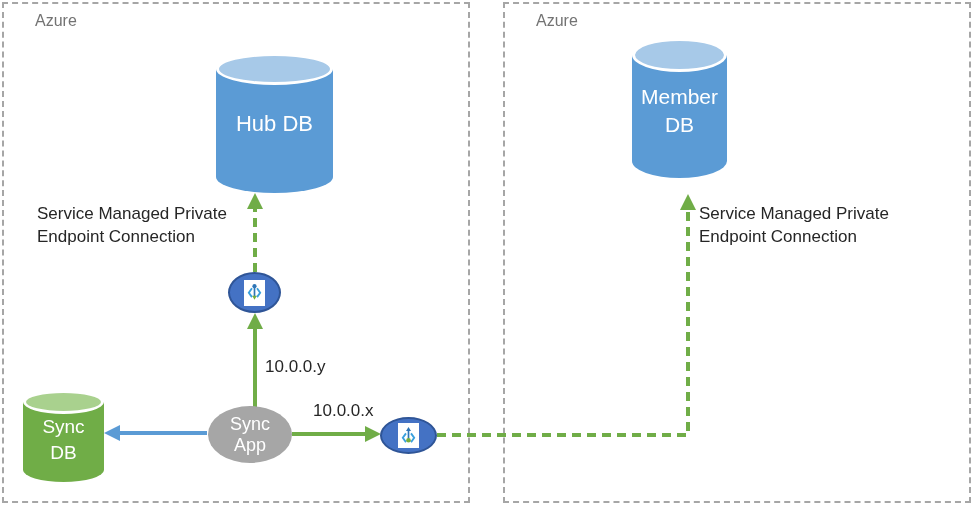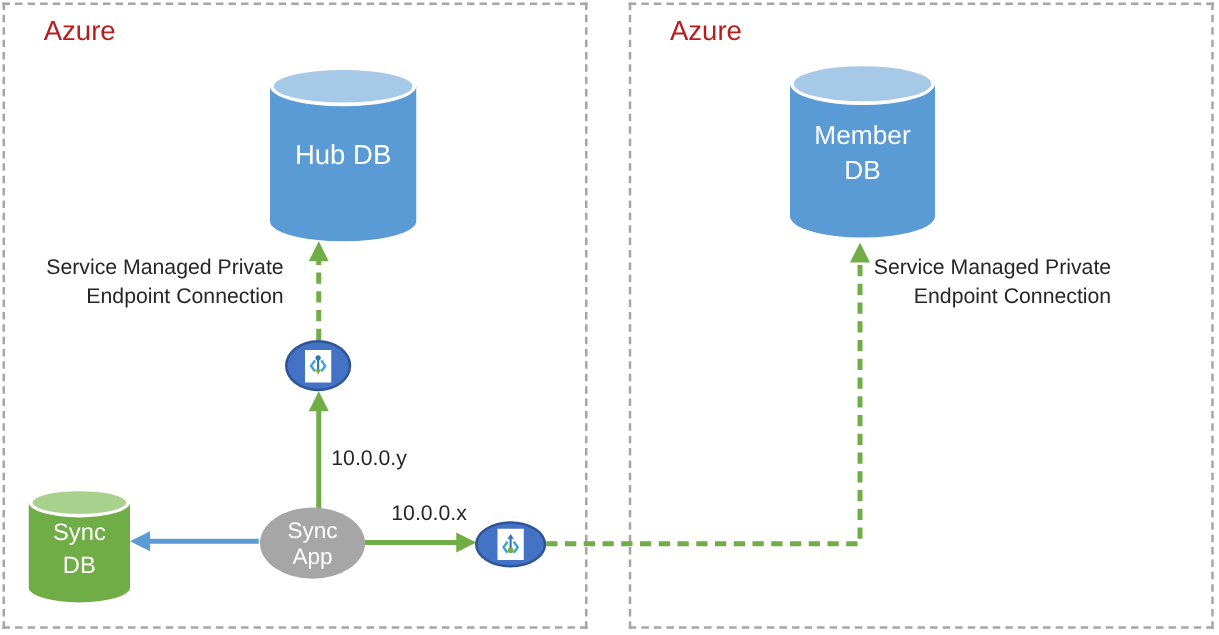--- a/index.html
+++ b/index.html
@@ -4,21 +4,21 @@
 <style>
   html,body { margin:0; padding:0; background:#fff; }
   .stage {
     position:relative; width:975px; height:508px; background:#fff;
     font-family:"Liberation Sans", sans-serif; overflow:hidden;
   }
   
   .region { position:absolute; border:2px dashed #a6a6a6; box-sizing:border-box; background:transparent; }
   #region-left  { left:2px;  top:2px; width:468px; height:501px; }
   #region-right { left:503px; top:2px; width:468px; height:501px; }
-  .region-label { position:absolute; left:31px; top:8px; font-size:22px; color:#b91c1c; }
+  .region-label { position:absolute; left:31px; top:8px; font-size:16px; color:#737373; }
 
   
   #connectors { position:absolute; left:0; top:0; pointer-events:none; }
 
   
   .cyl { position:absolute; }
   .cyl .cyl-body {
     position:absolute; left:0; right:0; bottom:0;
     top:calc(var(--eh) / 2);
     border-radius:0 0 50% 50% / 0 0 calc(var(--eh)/2) calc(var(--eh)/2);
@@ -29,21 +29,21 @@
   }
   .cyl.blue  .cyl-body { background:#5b9bd5; }
   .cyl.blue  .cyl-top  { background:#a7c9e8; }
   .cyl.green .cyl-body { background:#70ad47; }
   .cyl.green .cyl-top  { background:#a9d18e; }
   .cyl .cyl-label {
     position:absolute; left:0; right:0; color:#ffffff; text-align:center;
   }
   #cyl-hub    { left:196px; top:53px;  width:117px; height:140px;margin-left:20px; --eh:32px; }
   #cyl-hub .cyl-label { top:58px; font-size:22px; }
-  #cyl-member { left:632px; top:50px;  width:116px; height:140px; --eh:34px; }
+  #cyl-member { left:632px; top:38px;  width:95px; height:140px; --eh:34px; }
   #cyl-member .cyl-label { top:45px; font-size:21px; line-height:28px; }
   #cyl-sync   { left:23px;  top:390px; width:81px;  height:92px;  --eh:24px; }
   #cyl-sync .cyl-label { top:24px; font-size:19px; line-height:26px; }
 
   
   .app-ellipse {
     position:absolute; left:208px; top:406px; width:84px; height:57px;
     background:#a6a6a6; border-radius:50%;
     display:flex; flex-direction:column; align-items:center; justify-content:center;
     color:#ffffff; font-size:18px; line-height:21px;
@@ -56,21 +56,21 @@
   }
   #ep-hub    { left:228px; top:272px; width:53px; height:41px; }
   #ep-member { left:380px; top:417px; width:57px; height:37px; }
   .ep .chip {
     width:21px; height:26px; background:#ffffff;
     display:flex; align-items:center; justify-content:center;
   }
   #ep-member .chip { height:25px; }
 
   
-  .note { position:absolute; color:#262626; font-size:17px; line-height:23px; white-space:nowrap;text-align:right; }
+  .note { position:absolute; color:#262626; font-size:17px; line-height:23px; white-space:nowrap; }
   #note-left  { left:37px;  top:202px; }
   #note-right { left:699px; top:202px; }
   #title-endpoints { left:296px; top:291px; font-weight:bold; font-size:19px; line-height:27px; color:#000000; }
   #ip-y { left:265px; top:355px; }
   #ip-x { left:313px; top:399px; }
 </style>
 </head>
 <body>
 
 <div class="stage">

